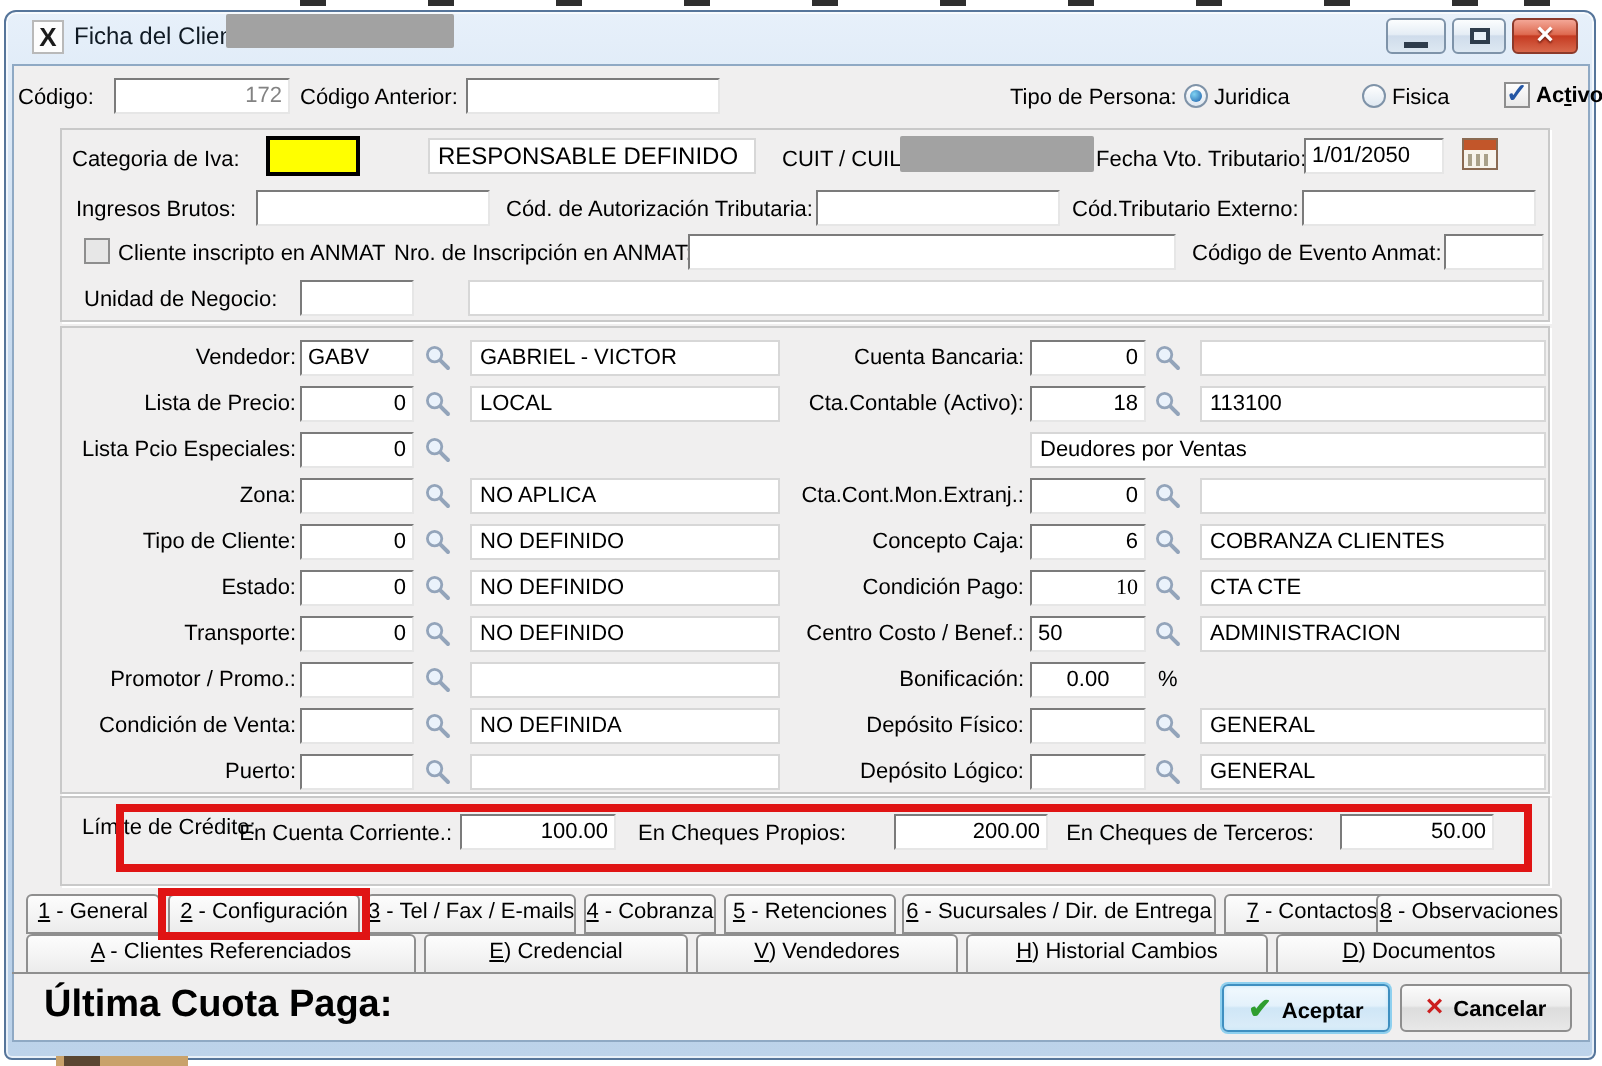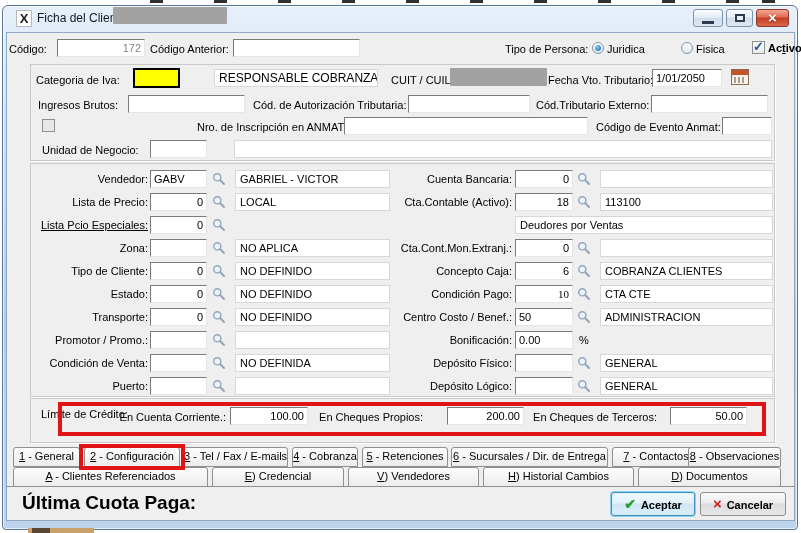--- a/index.html
+++ b/index.html
@@ -105,38 +105,39 @@
   <div class="chk" style="left:752px;top:41px;">
       <span class="mark">✓</span>
     </div>
   <div class="lbl b" style="left:768px;top:42px;"><span>Ac</span><span class="hk">t</span><span>ivo</span></div>
 
   <div class="grp" style="left:30px;top:64px;width:745px;height:97px;"></div>
 
   <div class="lbl" style="left:36px;top:74px;">Categoria de Iva:</div>
   <div class="focus-inp" style="left:133px;top:68px;width:47px;height:20px;"></div>
   <div class="mag" style="left:189px;top:71px;"></div>
-  <div class="desc" style="left:214px;top:69px;width:164px;font-size:12px;">RESPONSABLE COBRANZA</div>
+  <div class="desc" style="left:214px;top:69px;width:164px;font-size:12px;">RESPONSABLE DEFINIDO</div>
   <div class="lbl" style="left:391px;top:74px;">CUIT / CUIL:</div>
   <div class="redact" style="left:450px;top:68px;width:97px;height:18px;z-index:9;"></div>
   <div class="lbl" style="left:548px;top:74px;">Fecha Vto. Tributario:</div>
   <div class="inp" style="left:652px;top:69px;width:70px;">1/01/2050</div>
   <div class="cal" style="left:731px;top:69px;">
       <span class="top"></span>
       <span class="dots"></span>
     </div>
 
   <div class="lbl" style="left:38px;top:99px;">Ingresos Brutos:</div>
   <div class="inp" style="left:128px;top:95px;width:117px;"></div>
   <div class="lbl" style="left:253px;top:99px;">Cód. de Autorización Tributaria:</div>
   <div class="inp" style="left:408px;top:95px;width:122px;"></div>
   <div class="lbl" style="left:536px;top:99px;">Cód.Tributario Externo:</div>
   <div class="inp" style="left:651px;top:95px;width:117px;"></div>
 
   <div class="chk" style="left:42px;top:119px;background:#e7e7e7;"></div>
+  <div class="lbl" style="left:59px;top:121px;">Cliente inscripto en ANMAT</div>
   <div class="lbl" style="left:197px;top:121px;">Nro. de Inscripción en ANMAT:</div>
   <div class="inp" style="left:344px;top:117px;width:244px;"></div>
   <div class="lbl" style="left:596px;top:121px;">Código de Evento Anmat:</div>
   <div class="inp" style="left:722px;top:117px;width:50px;"></div>
 
   <div class="lbl" style="left:42px;top:144px;">Unidad de Negocio:</div>
   <div class="inp" style="left:150px;top:140px;width:57px;"></div>
   <div class="mag" style="left:213px;top:142px;"></div>
   <div class="desc" style="left:234px;top:140px;width:538px;"></div>
 
@@ -149,21 +150,21 @@
           <line x1="8.3" y1="8.3" x2="12" y2="12" stroke="#93a4ba" stroke-width="2" stroke-linecap="round"></line>
         </svg></div>
       <div class="desc" style="left: 235px; top: 170px; width: 155px;">GABRIEL - VICTOR</div>
       <div class="lbl r" style="left: 30px; top: 196px; width: 118px;">Lista de Precio:</div>
       <div class="inp" style="left: 150px; top: 193px; width: 57px; text-align: right;">0</div>
       <div class="mag" style="left: 212px; top: 195px;"><svg width="14" height="14" viewBox="0 0 14 14">
           <circle cx="5.3" cy="5.3" r="3.6" fill="#eaf2fb" stroke="#93a4ba" stroke-width="1.4"></circle>
           <line x1="8.3" y1="8.3" x2="12" y2="12" stroke="#93a4ba" stroke-width="2" stroke-linecap="round"></line>
         </svg></div>
       <div class="desc" style="left: 235px; top: 193px; width: 155px;">LOCAL</div>
-      <div class="lbl r" style="left: 30px; top: 219px; width: 118px; text-decoration: underline;">Lista Pcio Especiales:</div>
+      <div class="lbl r" style="left: 30px; top: 219px; width: 118px;">Lista Pcio Especiales:</div>
       <div class="inp" style="left: 150px; top: 216px; width: 57px; text-align: right;">0</div>
       <div class="mag" style="left: 212px; top: 218px;"><svg width="14" height="14" viewBox="0 0 14 14">
           <circle cx="5.3" cy="5.3" r="3.6" fill="#eaf2fb" stroke="#93a4ba" stroke-width="1.4"></circle>
           <line x1="8.3" y1="8.3" x2="12" y2="12" stroke="#93a4ba" stroke-width="2" stroke-linecap="round"></line>
         </svg></div>
       <div class="lbl r" style="left: 30px; top: 242px; width: 118px;">Zona:</div>
       <div class="inp" style="left: 150px; top: 239px; width: 57px; text-align: right;"></div>
       <div class="mag" style="left: 212px; top: 241px;"><svg width="14" height="14" viewBox="0 0 14 14">
           <circle cx="5.3" cy="5.3" r="3.6" fill="#eaf2fb" stroke="#93a4ba" stroke-width="1.4"></circle>
           <line x1="8.3" y1="8.3" x2="12" y2="12" stroke="#93a4ba" stroke-width="2" stroke-linecap="round"></line>
@@ -248,21 +249,21 @@
         </svg></div>
       <div class="desc" style="left: 600px; top: 285px; width: 173px;">CTA CTE</div>
       <div class="lbl r" style="left: 380px; top: 311px; width: 132px;">Centro Costo / Benef.:</div>
       <div class="inp" style="left: 515px; top: 308px; width: 58px; text-align: left;">50</div>
       <div class="mag" style="left: 577px; top: 310px;"><svg width="14" height="14" viewBox="0 0 14 14">
           <circle cx="5.3" cy="5.3" r="3.6" fill="#eaf2fb" stroke="#93a4ba" stroke-width="1.4"></circle>
           <line x1="8.3" y1="8.3" x2="12" y2="12" stroke="#93a4ba" stroke-width="2" stroke-linecap="round"></line>
         </svg></div>
       <div class="desc" style="left: 600px; top: 308px; width: 173px;">ADMINISTRACION</div>
       <div class="lbl r" style="left: 380px; top: 334px; width: 132px;">Bonificación:</div>
-      <div class="inp" style="left: 515px; top: 331px; width: 58px; text-align: left;">0.00</div>
+      <div class="inp" style="left: 515px; top: 331px; width: 58px; text-align: center;">0.00</div>
       <div class="lbl" style="left: 579px; top: 334px;">%</div>
       <div class="lbl r" style="left: 380px; top: 357px; width: 132px;">Depósito Físico:</div>
       <div class="inp" style="left: 515px; top: 354px; width: 58px; text-align: right;"></div>
       <div class="mag" style="left: 577px; top: 356px;"><svg width="14" height="14" viewBox="0 0 14 14">
           <circle cx="5.3" cy="5.3" r="3.6" fill="#eaf2fb" stroke="#93a4ba" stroke-width="1.4"></circle>
           <line x1="8.3" y1="8.3" x2="12" y2="12" stroke="#93a4ba" stroke-width="2" stroke-linecap="round"></line>
         </svg></div>
       <div class="desc" style="left: 600px; top: 354px; width: 173px;">GENERAL</div>
       <div class="lbl r" style="left: 380px; top: 380px; width: 132px;">Depósito Lógico:</div>
       <div class="inp" style="left: 515px; top: 377px; width: 58px; text-align: right;"></div>

